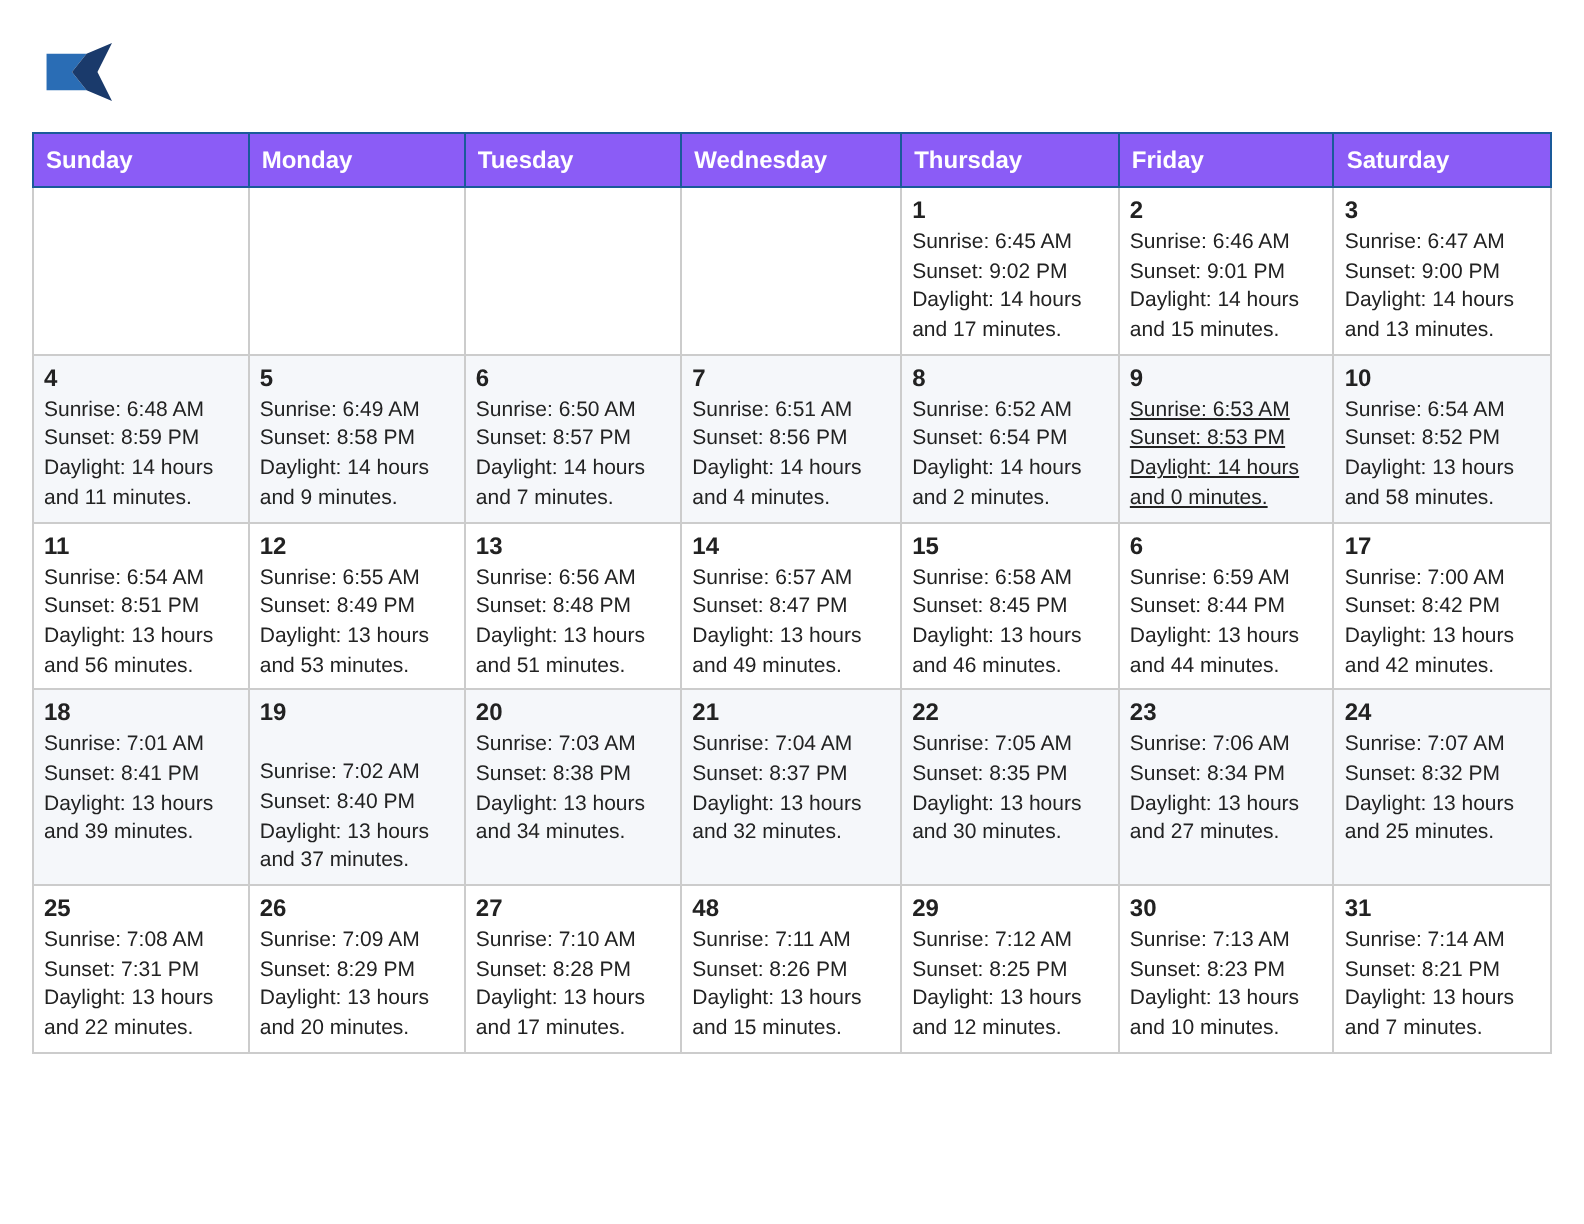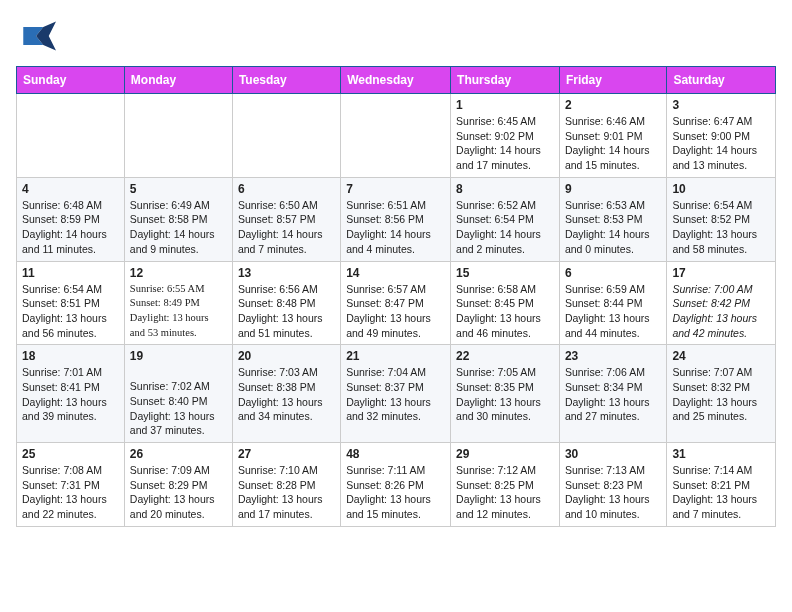--- a/index.html
+++ b/index.html
@@ -28,21 +28,21 @@
       font-size: 16px;
       color: #444;
       font-weight: normal;
     }
     .calendar {
       width: 100%;
       border-collapse: collapse;
       font-size: 11px;
     }
     .calendar thead tr th {
-      background-color: #d946ef;
+      background-color: #8b5cf6;
       color: #fff;
       font-weight: bold;
       text-align: left;
       padding: 6px 6px;
       font-size: 12px;
       border: 1px solid #1a5a9a;
     }
     .calendar tbody tr td {
       border: 1px solid #ccc;
       vertical-align: top;
@@ -186,21 +186,21 @@
         </td>
         <td>
           <div class="day-number">8</div>
           <div class="day-info" style="white-space: pre-line;">Sunrise: 6:52 AM
 Sunset: 6:54 PM
 Daylight: 14 hours
 and 2 minutes.</div>
         </td>
         <td>
           <div class="day-number">9</div>
-          <div class="day-info" style="white-space: pre-line;">Sunrise: 6:53 AM
+          <div class="day-info" style="white-space: pre-line; text-decoration: underline;">Sunrise: 6:53 AM
 Sunset: 8:53 PM
 Daylight: 14 hours
 and 0 minutes.</div>
         </td>
         <td>
           <div class="day-number">10</div>
           <div class="day-info" style="white-space: pre-line;">Sunrise: 6:54 AM
 Sunset: 8:52 PM
 Daylight: 13 hours
 and 58 minutes.</div>
@@ -209,21 +209,21 @@
       <tr>
         <td>
           <div class="day-number">11</div>
           <div class="day-info" style="white-space: pre-line;">Sunrise: 6:54 AM
 Sunset: 8:51 PM
 Daylight: 13 hours
 and 56 minutes.</div>
         </td>
         <td>
           <div class="day-number">12</div>
-          <div class="day-info" style="white-space: pre-line; font-family: Liberation Serif, serif;">Sunrise: 6:55 AM
+          <div class="day-info" style="white-space: pre-line;">Sunrise: 6:55 AM
 Sunset: 8:49 PM
 Daylight: 13 hours
 and 53 minutes.</div>
         </td>
         <td>
           <div class="day-number">13</div>
           <div class="day-info" style="white-space: pre-line;">Sunrise: 6:56 AM
 Sunset: 8:48 PM
 Daylight: 13 hours
 and 51 minutes.</div>
@@ -244,21 +244,21 @@
         </td>
         <td>
           <div class="day-number">6</div>
           <div class="day-info" style="white-space: pre-line;">Sunrise: 6:59 AM
 Sunset: 8:44 PM
 Daylight: 13 hours
 and 44 minutes.</div>
         </td>
         <td>
           <div class="day-number">17</div>
-          <div class="day-info" style="white-space: pre-line; font-style: italic;">Sunrise: 7:00 AM
+          <div class="day-info" style="white-space: pre-line;">Sunrise: 7:00 AM
 Sunset: 8:42 PM
 Daylight: 13 hours
 and 42 minutes.</div>
         </td>
       </tr>
       <tr>
         <td>
           <div class="day-number">18</div>
           <div class="day-info" style="white-space: pre-line;">Sunrise: 7:01 AM
 Sunset: 8:41 PM

